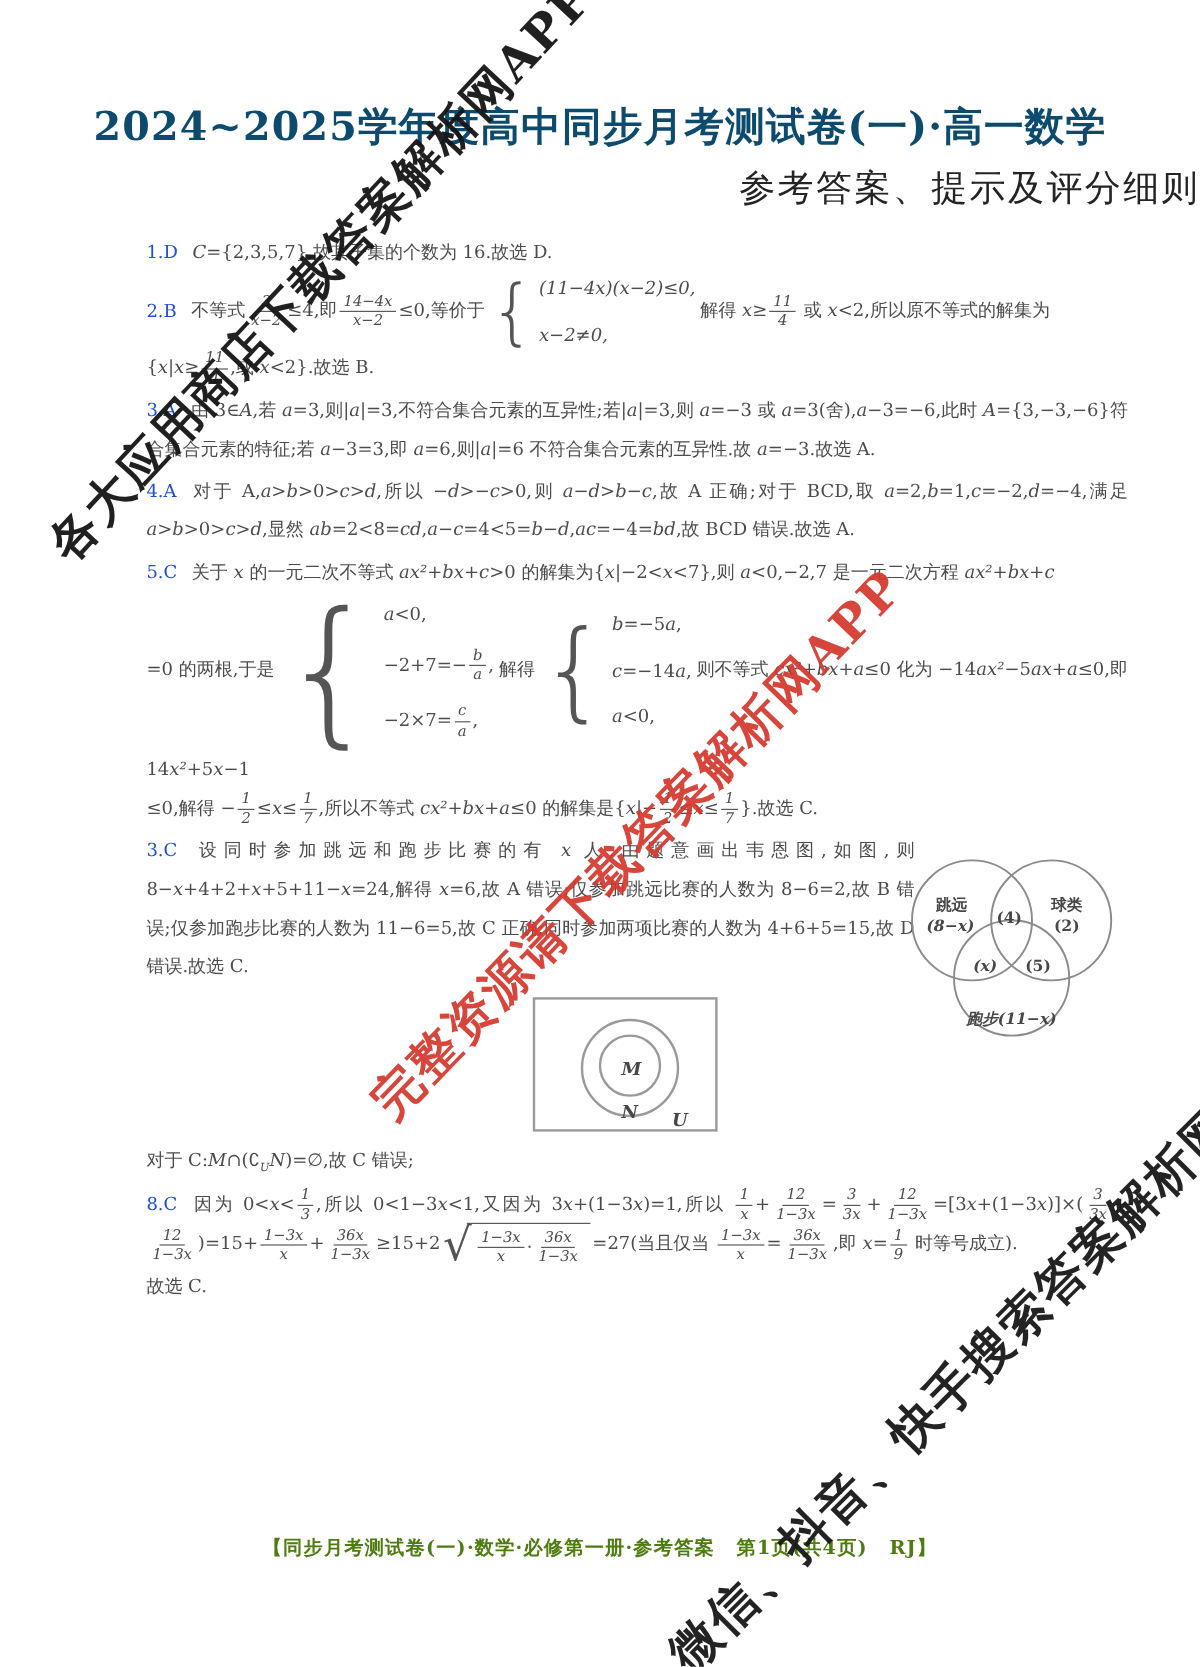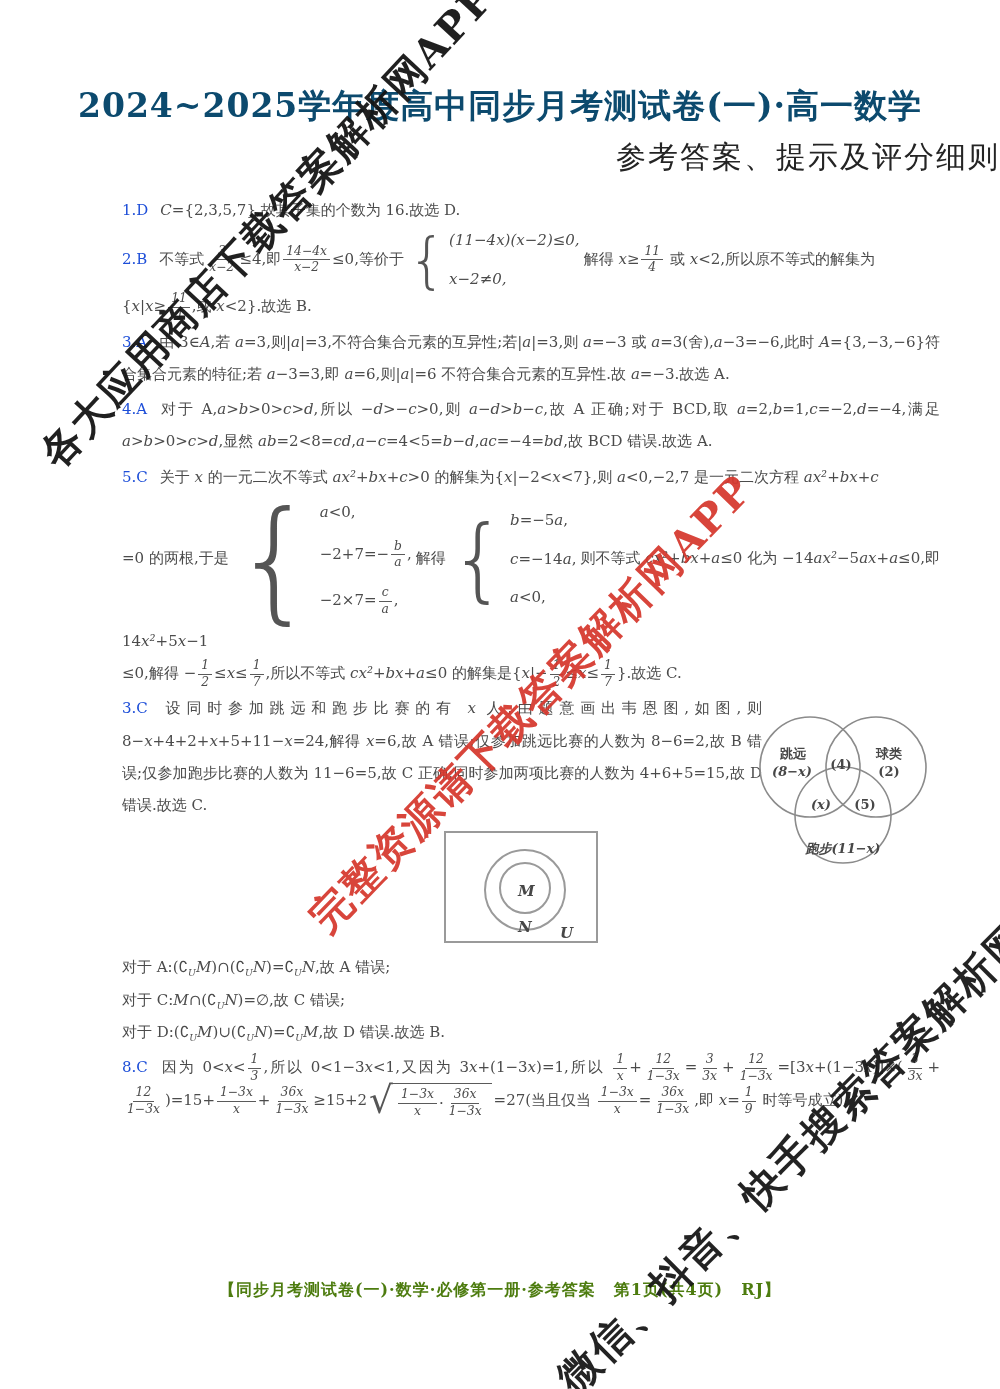--- a/index.html
+++ b/index.html
@@ -149,23 +149,21 @@
         <div class="para"><span class="ans-no">3.C</span>设同时参加跳远和跑步比赛的有 <span class="mi">x</span> 人,由题意画出韦恩图,如图,则 8−<span class="mi">x</span>+4+2+<span class="mi">x</span>+5+11−<span class="mi">x</span>=24,解得 <span class="mi">x</span>=6,故 A 错误;仅参加跳远比赛的人数为 8−6=2,故 B 错误;仅参加跑步比赛的人数为 11−6=5,故 C 正确;同时参加两项比赛的人数为 4+6+5=15,故 D 错误.故选 C.</div>
       </div>
       <div class="ans">
         <div id="venn-sets-flow">
     <div class="circle circle-outer"></div>
     <div class="circle circle-inner"></div>
     <span class="set-label label-m">M</span>
     <span class="set-label label-n">N</span>
     <span class="set-label label-u">U</span>
   </div>
-        <div class="para">对于 A:(∁<sub class="msub">U</sub><span class="mi">M</span>)∩(∁<sub class="msub">U</sub><span class="mi">N</span>)=∁<sub class="msub">U</sub><span class="mi">N</span>,故 A 错误;</div>
         <div class="para">对于 C:<span class="mi">M</span>∩(∁<sub class="msub">U</sub><span class="mi">N</span>)=∅,故 C 错误;</div>
-        <div class="para">对于 D:(∁<sub class="msub">U</sub><span class="mi">M</span>)∪(∁<sub class="msub">U</sub><span class="mi">N</span>)=∁<sub class="msub">U</sub><span class="mi">M</span>,故 D 错误.故选 B.</div>
       </div>
       <div class="ans">
         <div class="para"><span class="ans-no">8.C</span>因为 0&lt;<span class="mi">x</span>&lt;<span class="frac">
             <span class="num">1</span>
             <span class="den">3</span>
           </span>,所以 0&lt;1−3<span class="mi">x</span>&lt;1,又因为 3<span class="mi">x</span>+(1−3<span class="mi">x</span>)=1,所以 <span class="frac">
             <span class="num">1</span>
             <span class="den">x</span>
           </span>+<span class="frac">
             <span class="num">12</span>
@@ -200,20 +198,21 @@
           </span>=27(当且仅当 <span class="frac">
             <span class="num">1−3x</span>
             <span class="den">x</span>
           </span>=<span class="frac">
             <span class="num">36x</span>
             <span class="den">1−3x</span>
           </span>,即 <span class="mi">x</span>=<span class="frac">
             <span class="num">1</span>
             <span class="den">9</span>
           </span> 时等号成立).</div>
+        <div class="para">故选 C.</div>
       </div>
     </div>
 
   <svg id="venn-sports" width="178" height="162" viewBox="0 0 178 162">
     <circle cx="55" cy="55" r="50"></circle>
     <circle cx="121" cy="55" r="50"></circle>
     <circle cx="88" cy="103" r="48"></circle>
     <text x="38" y="46" text-anchor="middle">跳远</text>
     <text x="37" y="64" text-anchor="middle" font-style="italic">(8−x)</text>
     <text x="134" y="46" text-anchor="middle">球类</text>

